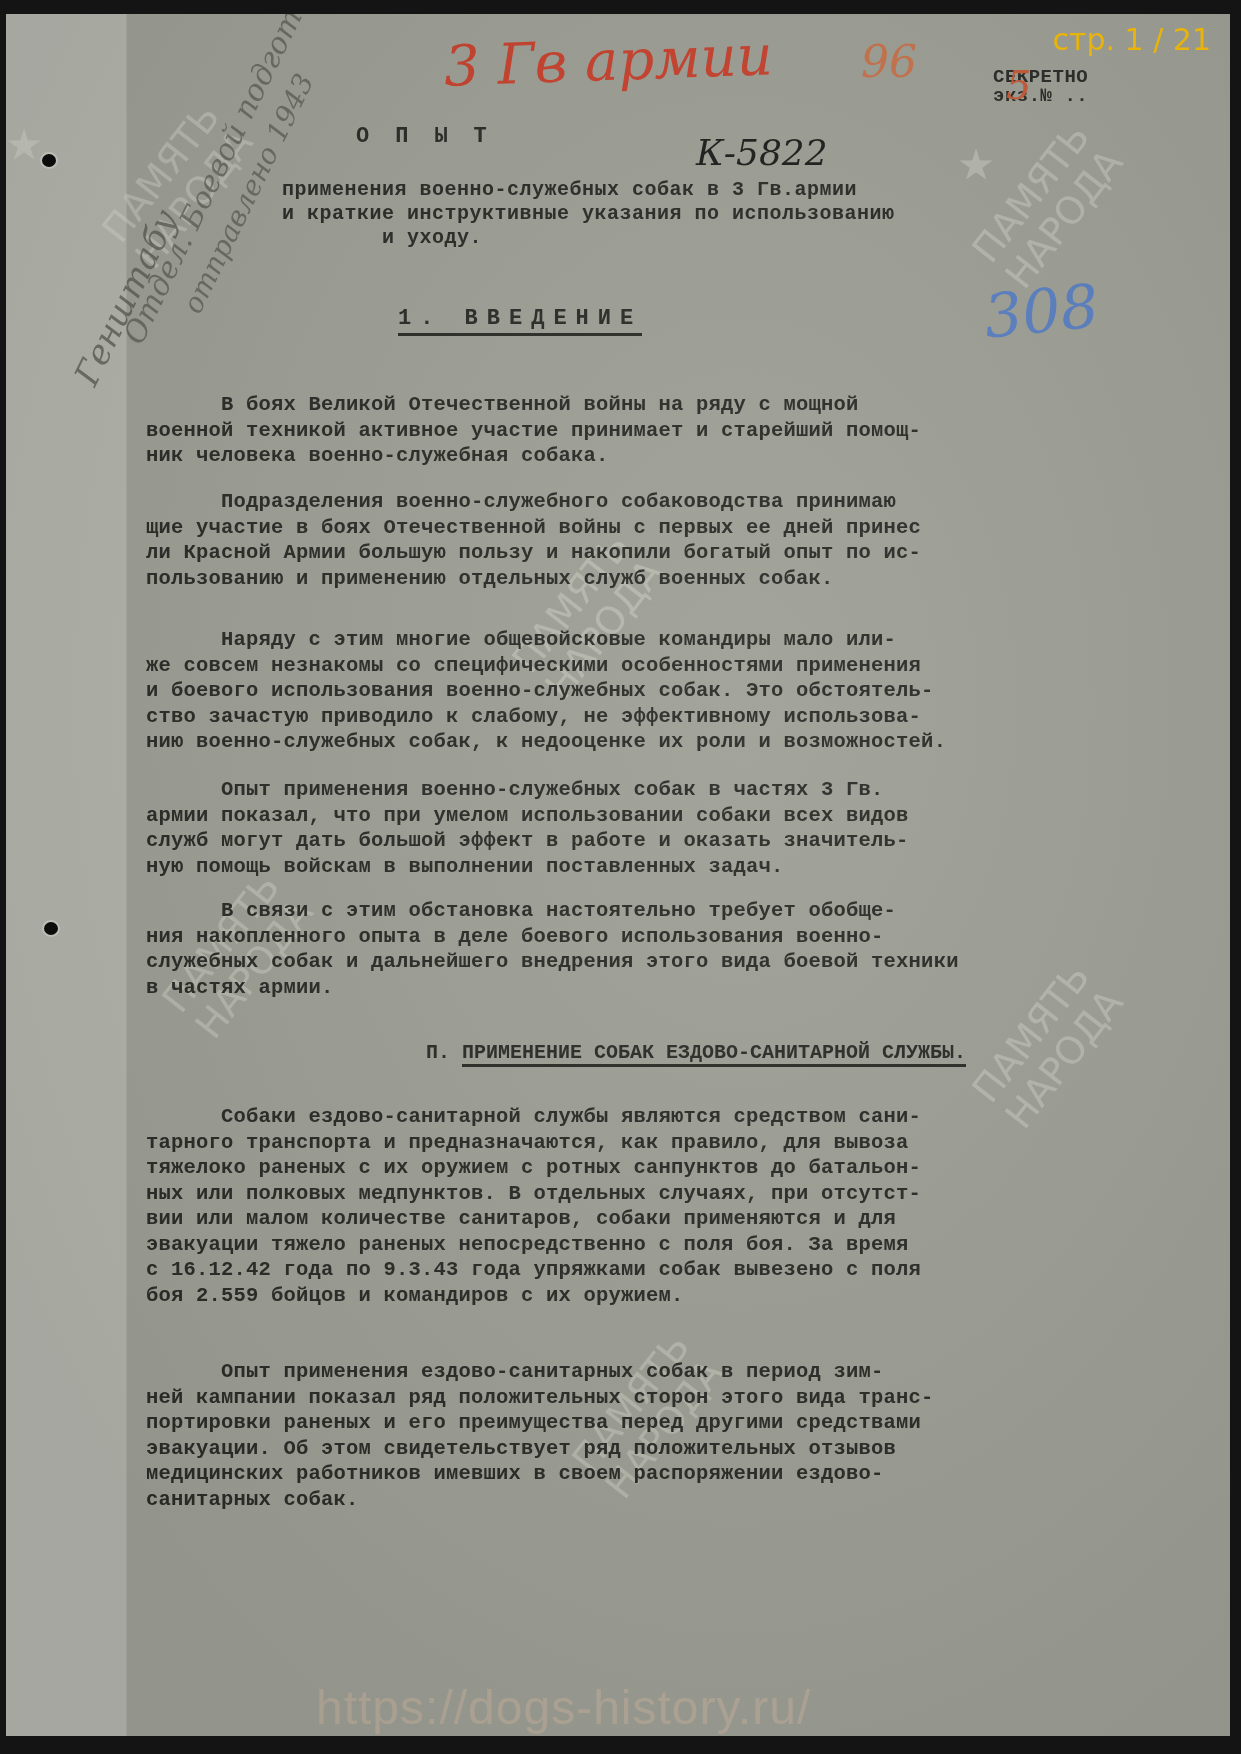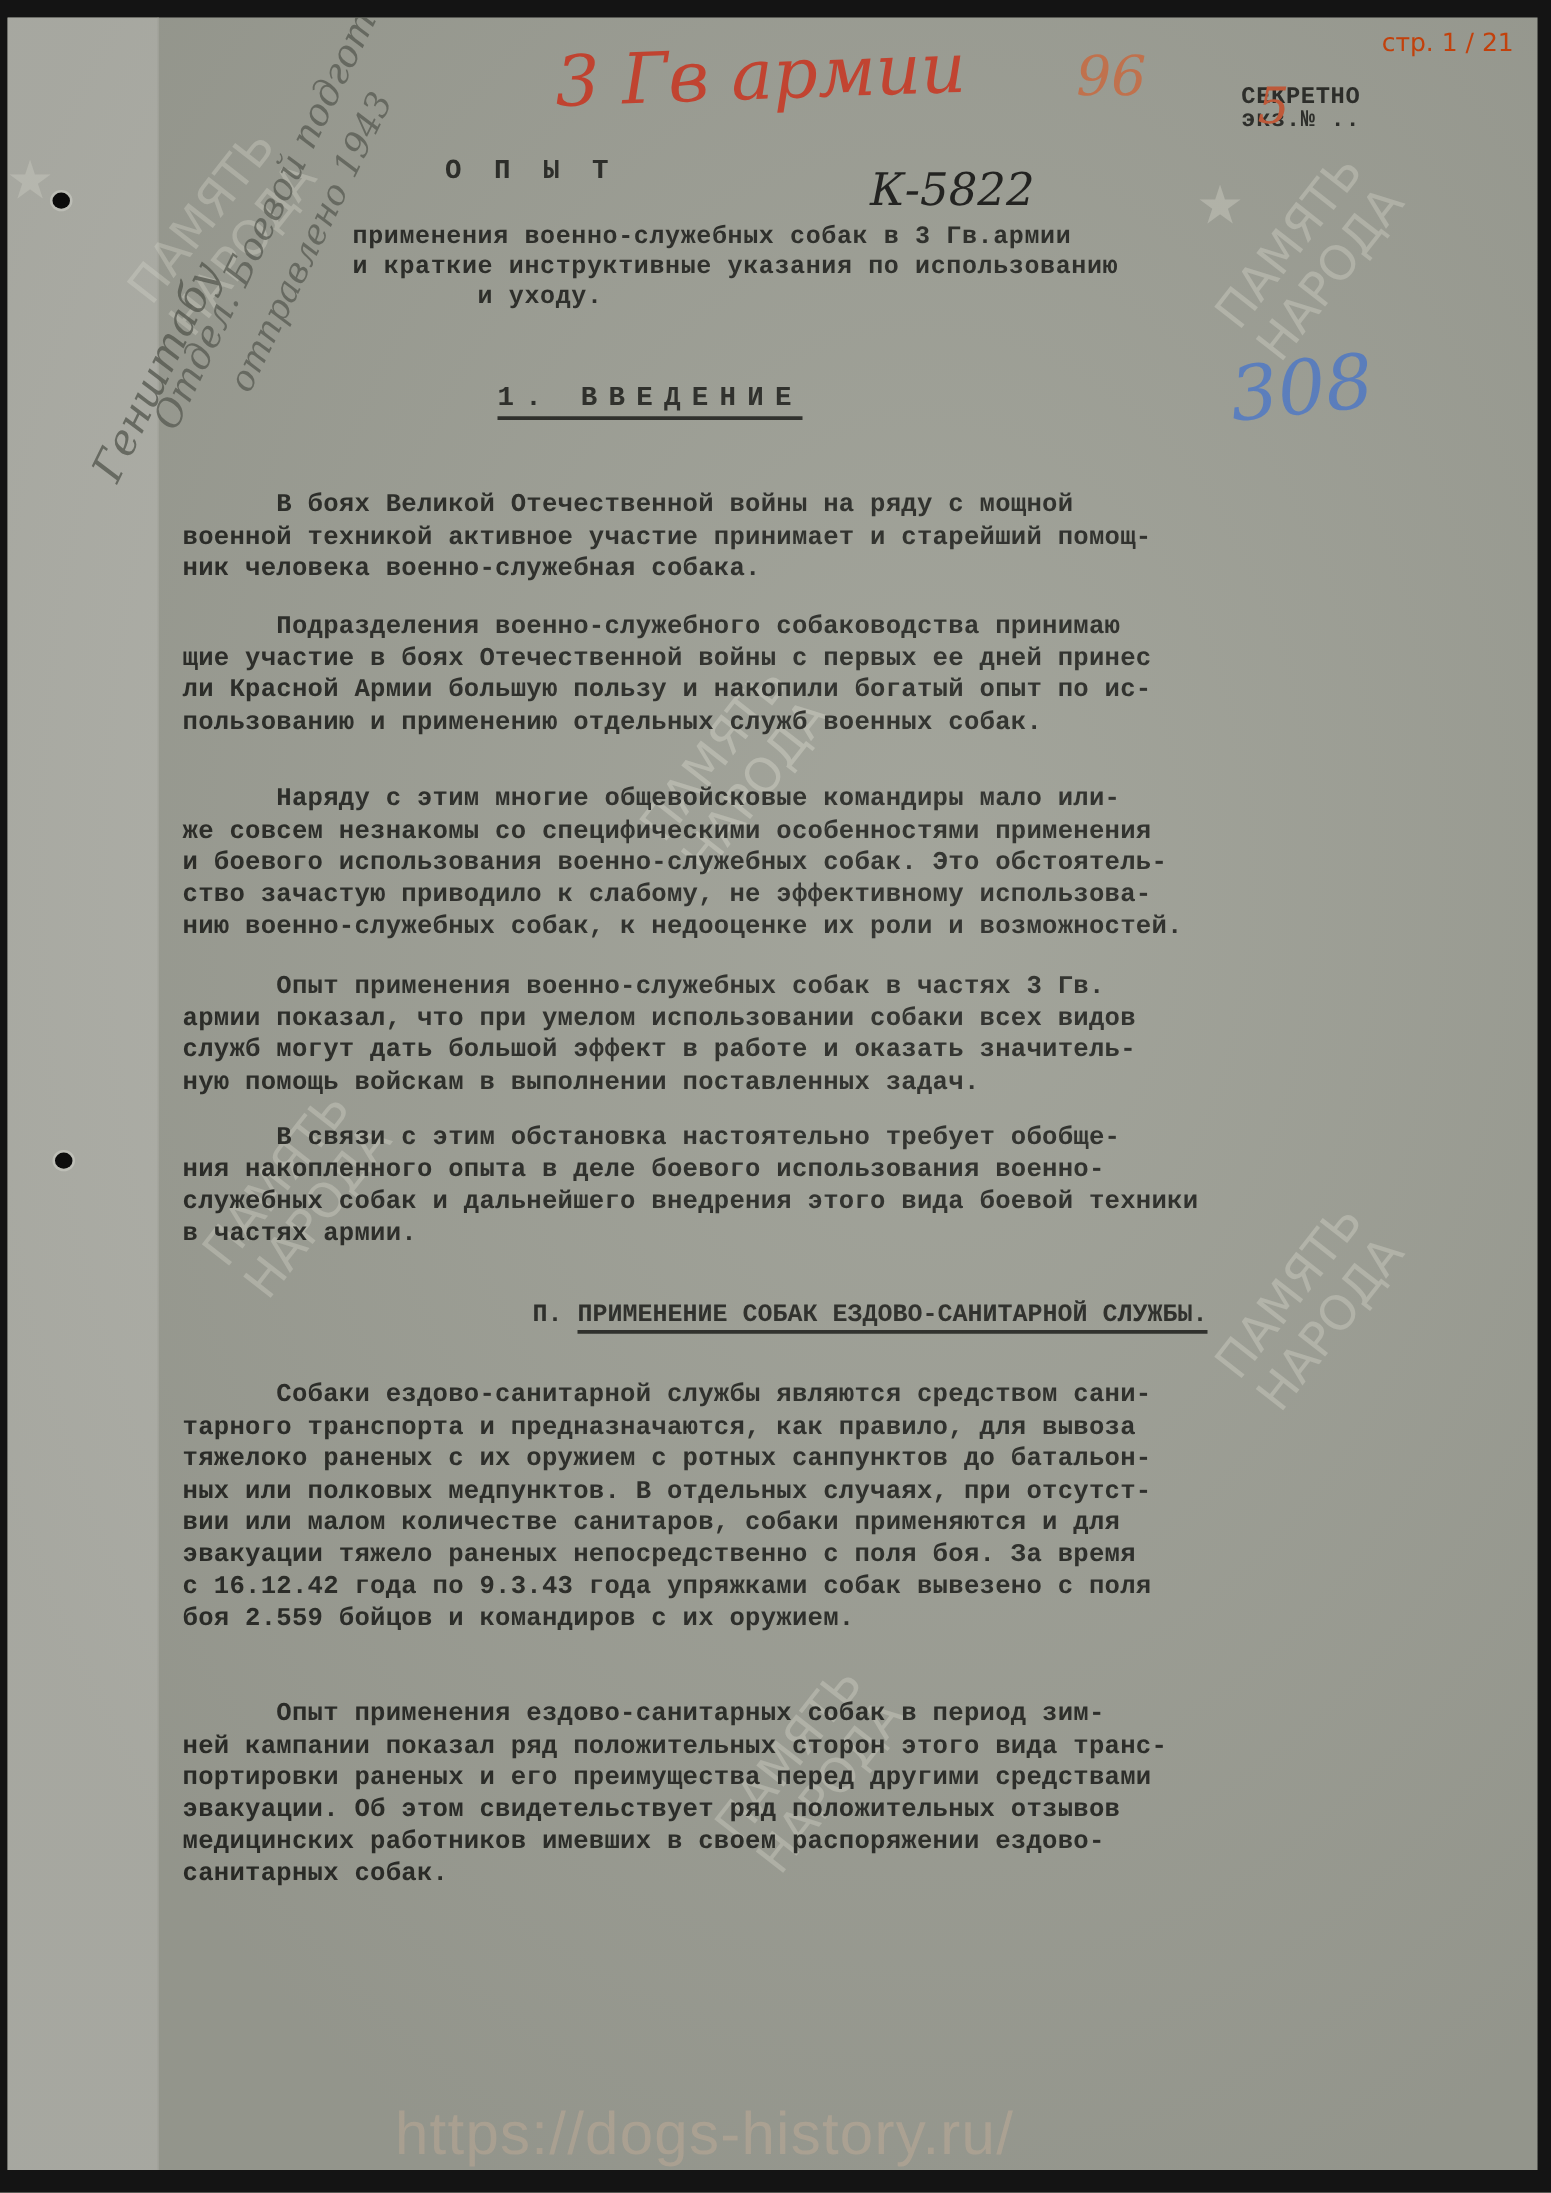--- a/index.html
+++ b/index.html
@@ -3,21 +3,21 @@
 <meta charset="utf-8">
 <style>
   html, body { margin:0; padding:0; }
   body { width:1241px; height:1754px; background:#141414; position:relative; overflow:hidden; font-family:"Liberation Mono", monospace; }
   .page { position:absolute; left:6px; top:14px; width:1224px; height:1722px; background:#9ea096; overflow:hidden; }
   .page::after { content:""; position:absolute; inset:0; background:
       radial-gradient(ellipse at 60% 40%, rgba(255,255,255,0.05), rgba(0,0,0,0.07) 80%);
       pointer-events:none; }
   .strip { position:absolute; left:0; top:0; width:120px; height:100%; background:#b3b4ac; border-right:1px solid #a9aaa1; }
   .hole { position:absolute; width:14px; height:13px; background:#0c0c0c; border-radius:50%; box-shadow:0 0 0 2px #c9cac2; }
-  .pageno { position:absolute; top:22px; right:30px; font-family:"DejaVu Sans", sans-serif; font-size:20px; color:#c2410c; }
+  .pageno { position:absolute; top:22px; right:30px; font-family:"DejaVu Sans", sans-serif; font-size:30px; color:#eab308; }
   .typed { position:absolute; color:#2b2c28; font-family:"Liberation Mono", monospace; font-weight:bold; white-space:pre; letter-spacing:0.5px; }
   .secret { left:987px; top:54px; font-size:19px; line-height:19px; }
   .title1 { left:350px; top:110px; font-size:22px; letter-spacing:26px; }
   .subtitle { left:276px; top:164px; font-size:20px; line-height:24px; }
   .h1 { left:392px; top:292px; font-size:22px; letter-spacing:9px; border-bottom:3px solid #2b2c28; padding-bottom:2px; }
   .h2 { left:420px; top:1027px; font-size:20px; letter-spacing:0px; }
   .h2 .ul { border-bottom:3px solid #2b2c28; }
   .body { left:140px; font-size:20.5px; line-height:25.5px; letter-spacing:0.2px; }
   .p1 { top:378px; } .p2 { top:475px; } .p3 { top:613px; } .p4 { top:763px; } .p5 { top:884px; }
   .p6 { top:1090px; } .p7 { top:1345px; }

